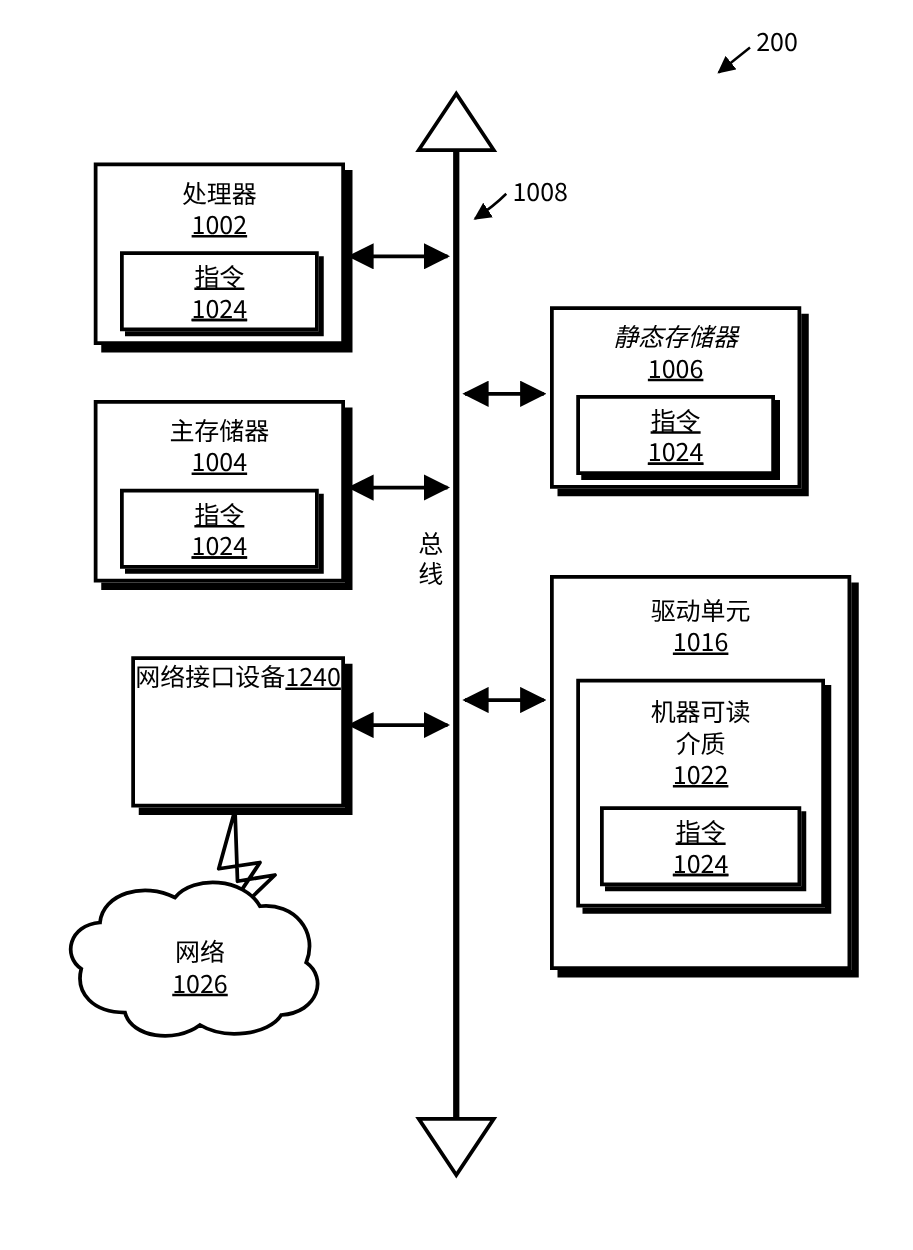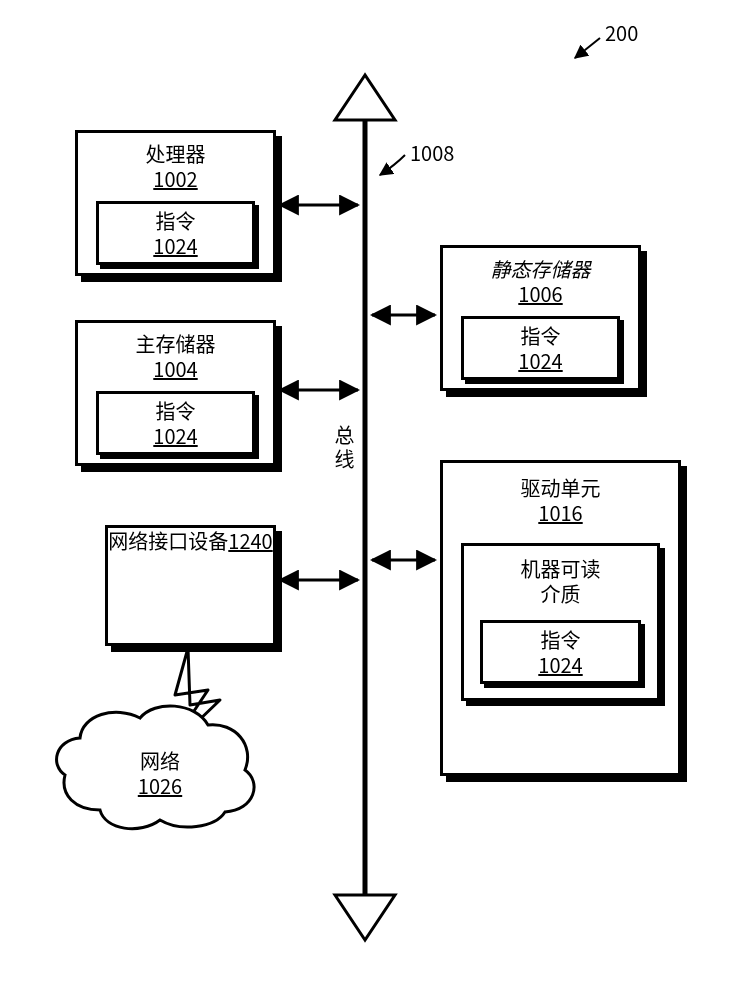--- a/index.html
+++ b/index.html
@@ -17,20 +17,21 @@
     background: #fff;
     border: 3px solid #000;
     box-shadow: 6px 6px 0 #000;
     text-align: center;
   }
   .inner-box {
     background: #fff;
     border: 3px solid #000;
     box-shadow: 4px 4px 0 #000;
     text-align: center;
+    text-decoration: underline;
   }
   .plain-box {
     background: #fff;
     border: 3px solid #000;
     text-align: center;
   }
   .lbl { display: block; line-height: 1.25; }
   .num { display: block; text-decoration: underline; line-height: 1.25; }
   svg { position: absolute; top: 0; left: 0; }
 </style>
@@ -112,20 +113,21 @@
   </div>
 </div>
 
 <div class="abs shadow-box" style="left:440px; top:460px; width:235px; height:310px;">
   <span class="lbl" style="margin-top:12px;">驱动单元</span>
   <span class="num">1016</span>
 
   <div class="plain-box" style="margin:18px 18px 0 18px; box-shadow:5px 5px 0 #000; padding:10px 0 14px 0;">
     <span class="lbl">机器可读</span>
     <span class="lbl">介质</span>
+    <span class="num">1022</span>
     <div class="inner-box" style="margin:14px 16px 0 16px; padding:4px 0;">
       <span class="lbl">指令</span>
       <span class="num">1024</span>
     </div>
   </div>
 </div>
 
 <div class="abs" style="left:95px; top:748px; width:130px; text-align:center;">
   <span class="lbl">网络</span>
   <span class="num">1026</span>

